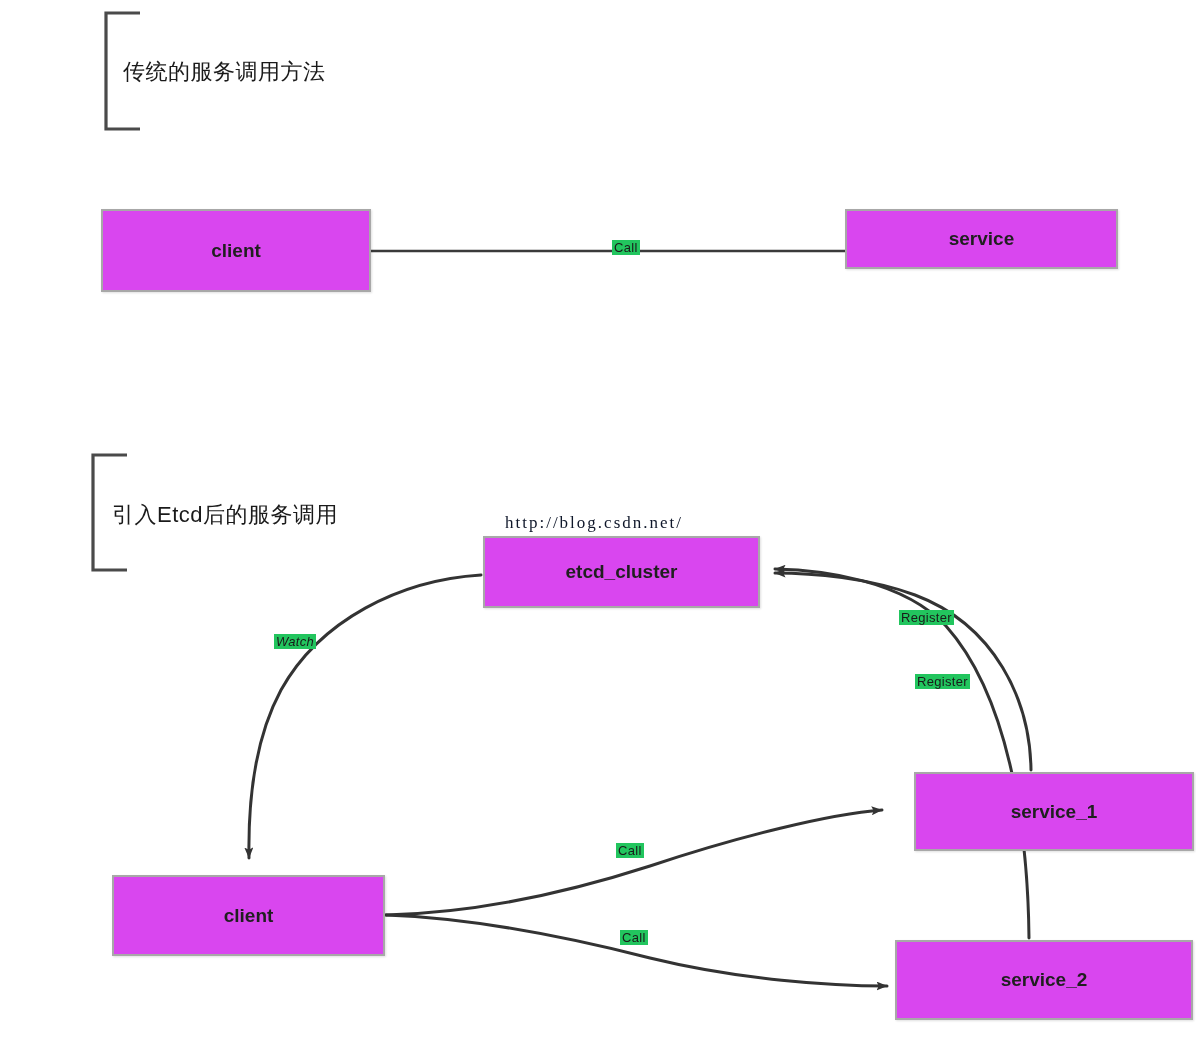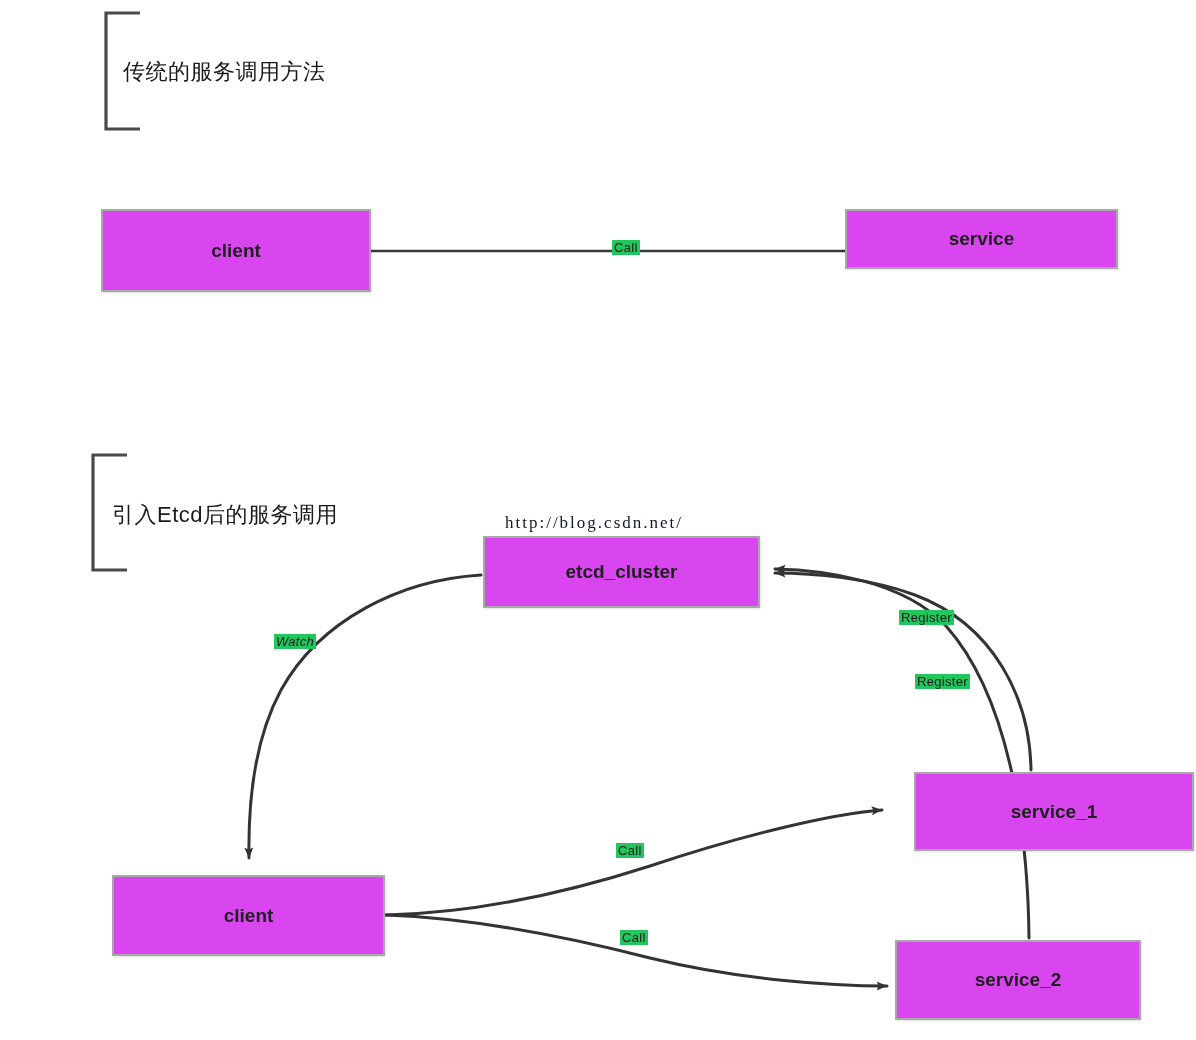--- a/index.html
+++ b/index.html
@@ -109,21 +109,21 @@
 </div>
 
 <div class="node-box" style="left:112px; top:875px; width:273px; height:81px;">
   <span>client</span>
 </div>
 
 <div class="node-box" style="left:890px; top:772px; width:280px; height:79px;margin-left:24px;">
   <span>service_1</span>
 </div>
 
-<div class="node-box" style="left:895px; top:940px; width:246px; height:80px;">
+<div class="node-box" style="left:895px; top:940px; width:298px; height:80px;">
   <span>service_2</span>
 </div>
 
 <div class="edge-label" style="left:274px; top:634px;font-style:italic;">Watch</div>
 
 <div class="edge-label" style="left:899px; top:610px;">Register</div>
 
 <div class="edge-label" style="left:915px; top:674px;">Register</div>
 
 <div class="edge-label" style="left:616px; top:843px;">Call</div>

